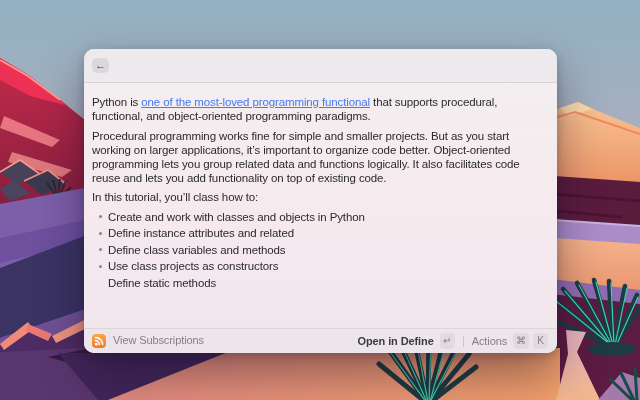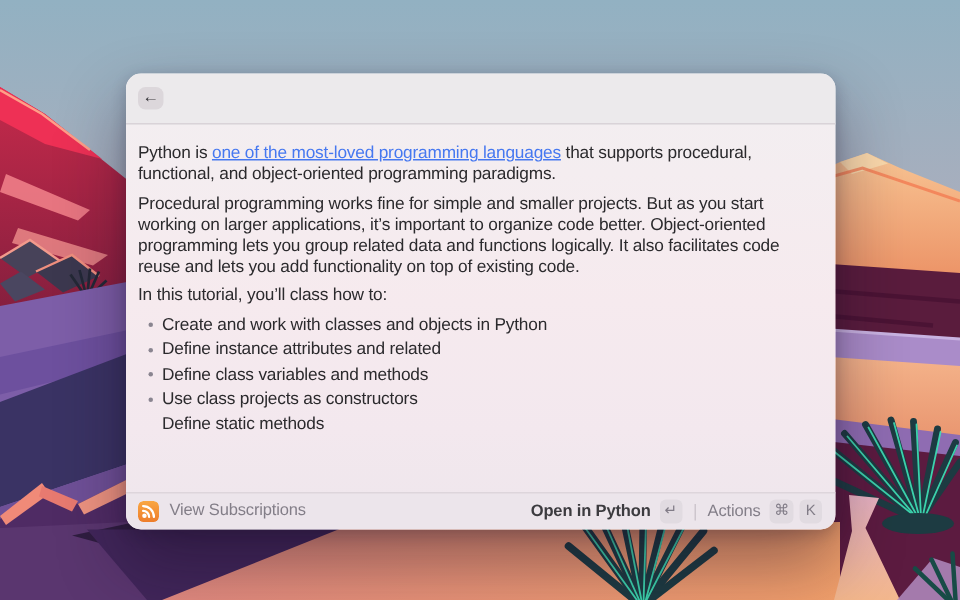--- a/index.html
+++ b/index.html
@@ -217,21 +217,21 @@
 
 <div class="window">
 
   <div class="win-header">
     <button class="back-btn">
       <span>←</span>
     </button>
   </div>
 
   <div class="win-content">
-    <p><span>Python is </span><a class="article-link">one of the most-loved programming languages</a><span> that supports procedural, functional, and object-oriented programming paradigms.</span></p>
+    <p><span>Python is </span><a class="article-link">one of the most-loved programming functional</a><span> that supports procedural, functional, and object-oriented programming paradigms.</span></p>
     <p>Procedural programming works fine for simple and smaller projects. But as you start working on larger applications, it’s important to organize code better. Object-oriented programming lets you group related data and functions logically. It also facilitates code reuse and lets you add functionality on top of existing code.</p>
     <p>In this tutorial, you’ll class how to:</p>
     <ul class="learn-list">
       <li><span class="dot"></span><span>Create and work with classes and objects in Python</span></li>
       <li><span class="dot"></span><span>Define instance attributes and related</span></li>
       <li><span class="dot"></span><span>Define class variables and methods</span></li>
       <li><span class="dot"></span><span>Use class projects as constructors</span></li>
       <li><span>Define static methods</span></li>
     </ul>
   </div>
@@ -247,21 +247,21 @@
         </defs>
         <rect width="14" height="14" rx="3.5" fill="url(#rssg)"></rect>
         <circle cx="4.3" cy="9.9" r="1.5" fill="#fff"></circle>
         <path d="M3.4,6.6 a4,4 0 0 1 4,4" stroke="#fff" stroke-width="1.5" fill="none" stroke-linecap="round"></path>
         <path d="M3.4,3.4 a7.2,7.2 0 0 1 7.2,7.2" stroke="#fff" stroke-width="1.5" fill="none" stroke-linecap="round"></path>
       </svg>
       <span class="label">View Subscriptions</span>
     </div>
     <div class="footer-right">
       <div class="open-browser">
-        <span class="label">Open in Python</span>
+        <span class="label">Open in Define</span>
         <span class="keycap">
             <span>↵</span>
           </span>
       </div>
       <div class="footer-sep"></div>
       <div class="actions">
         <span class="label">Actions</span>
         <span class="keycap">
             <span>⌘</span>
           </span>

